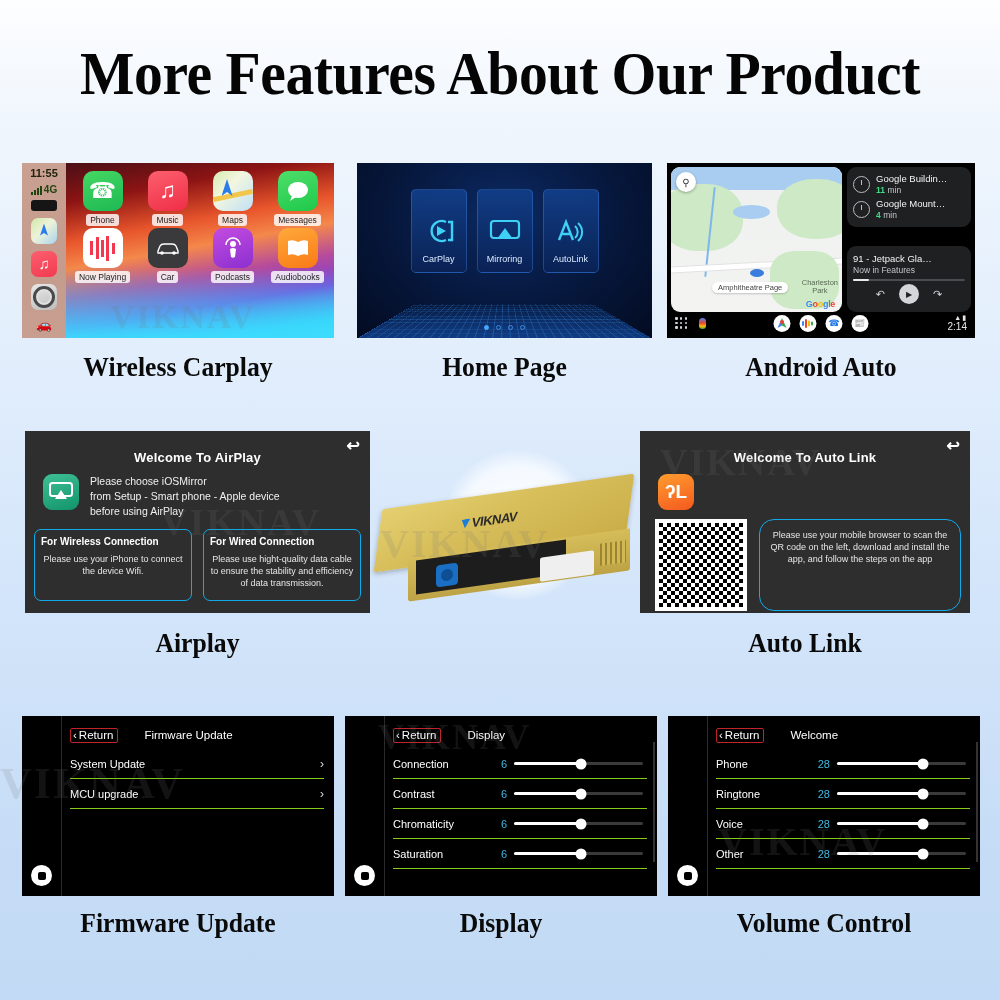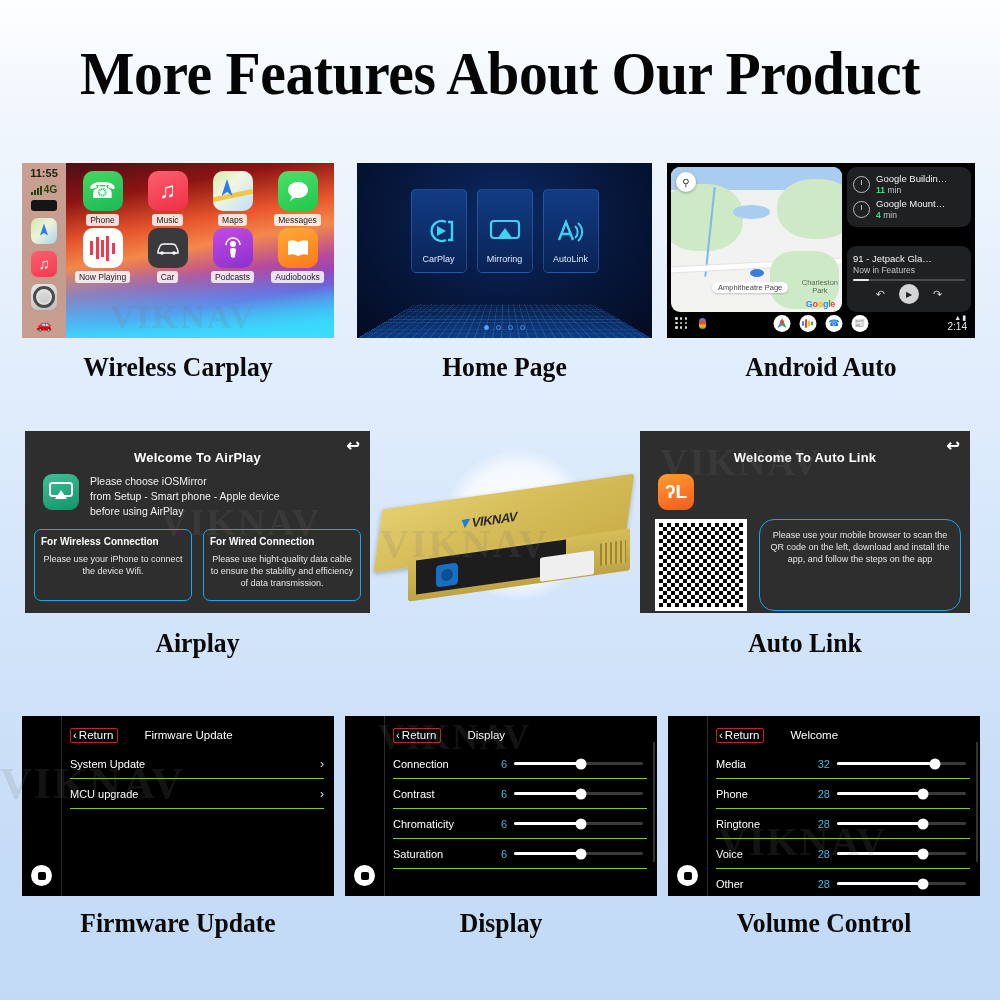--- a/index.html
+++ b/index.html
@@ -623,28 +623,20 @@
     <div class="st-body">
       <div class="st-head">
         <div class="st-return">
           <span>‹</span>
           <span>Return</span>
         </div>
         <div class="st-title">Welcome</div>
       </div>
       <div class="st-rows" id="volume-rows">
           <div class="st-row">
-            <div class="st-label">Media</div>
-            <div class="st-val">32</div>
-            <div class="sl">
-              <div class="fill" style="width: 76%;"></div>
-              <div class="knob" style="left: 76%;"></div>
-            </div>
-          </div>
-          <div class="st-row">
             <div class="st-label">Phone</div>
             <div class="st-val">28</div>
             <div class="sl">
               <div class="fill" style="width: 67%;"></div>
               <div class="knob" style="left: 67%;"></div>
             </div>
           </div>
           <div class="st-row">
             <div class="st-label">Ringtone</div>
             <div class="st-val">28</div>

